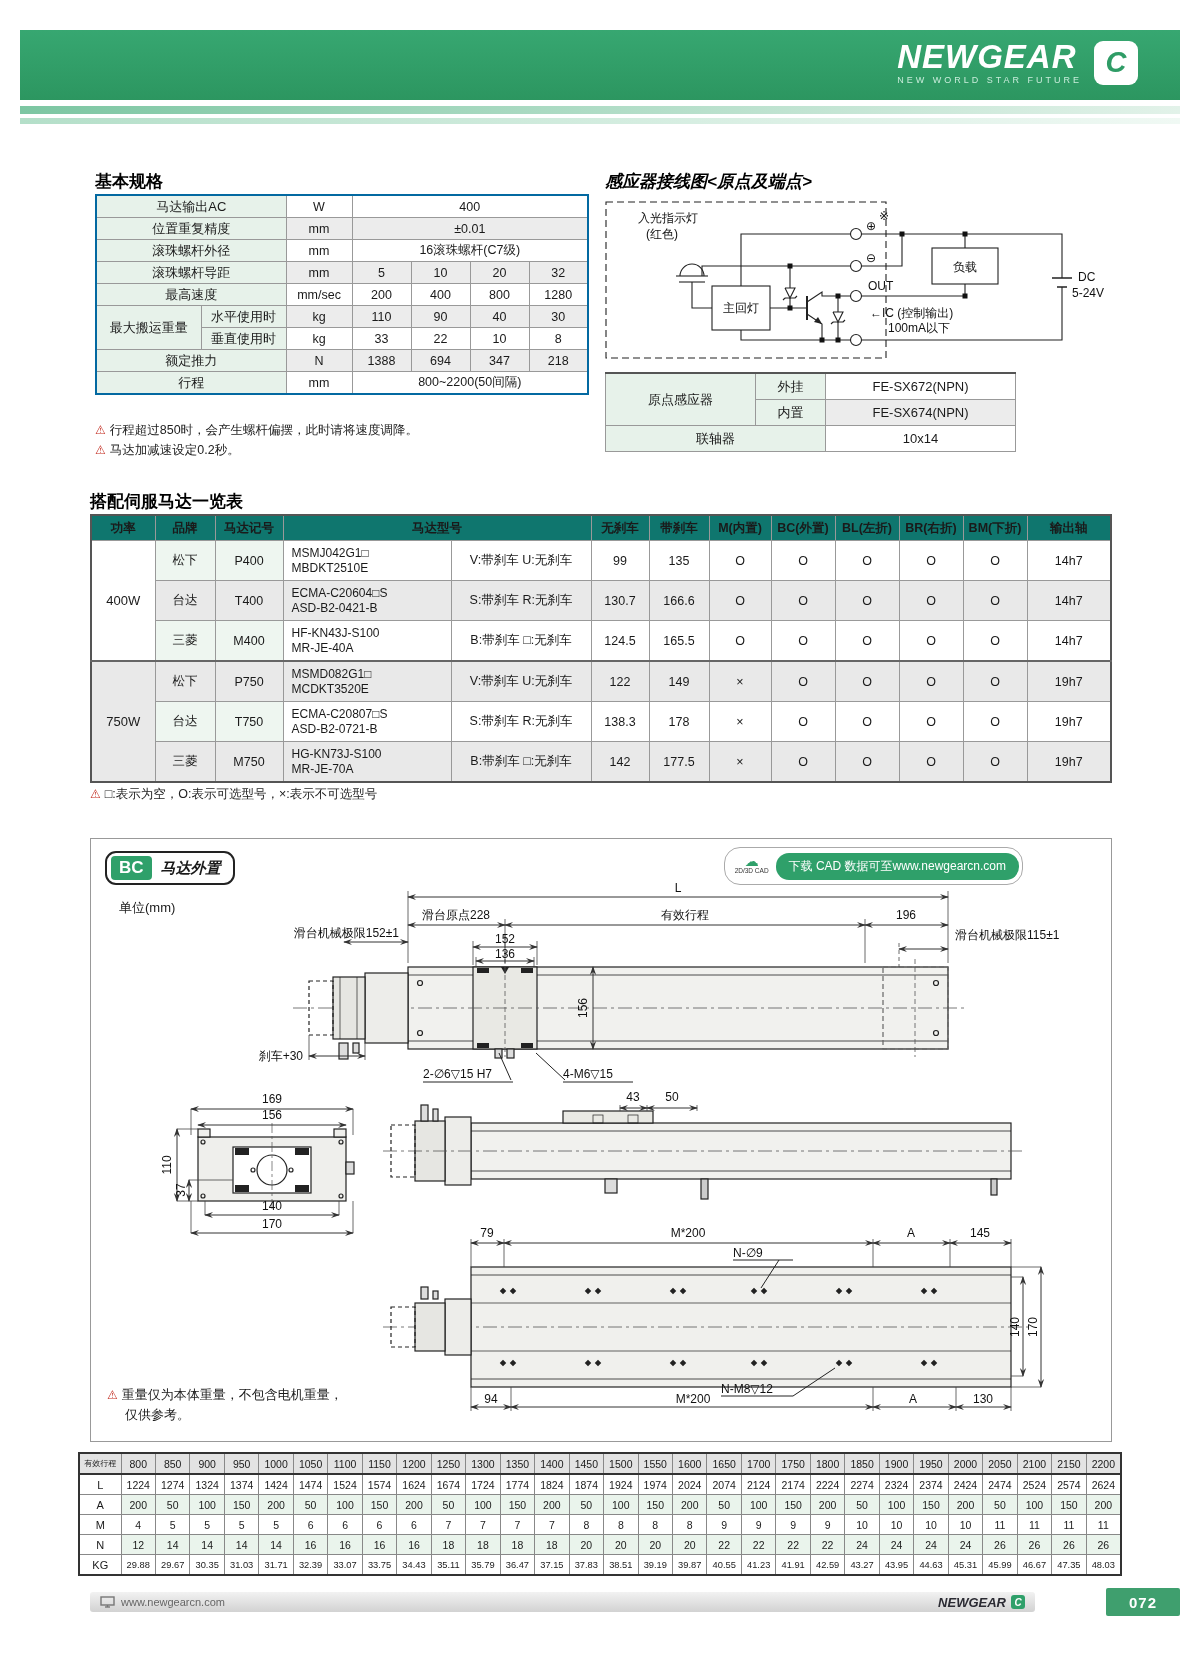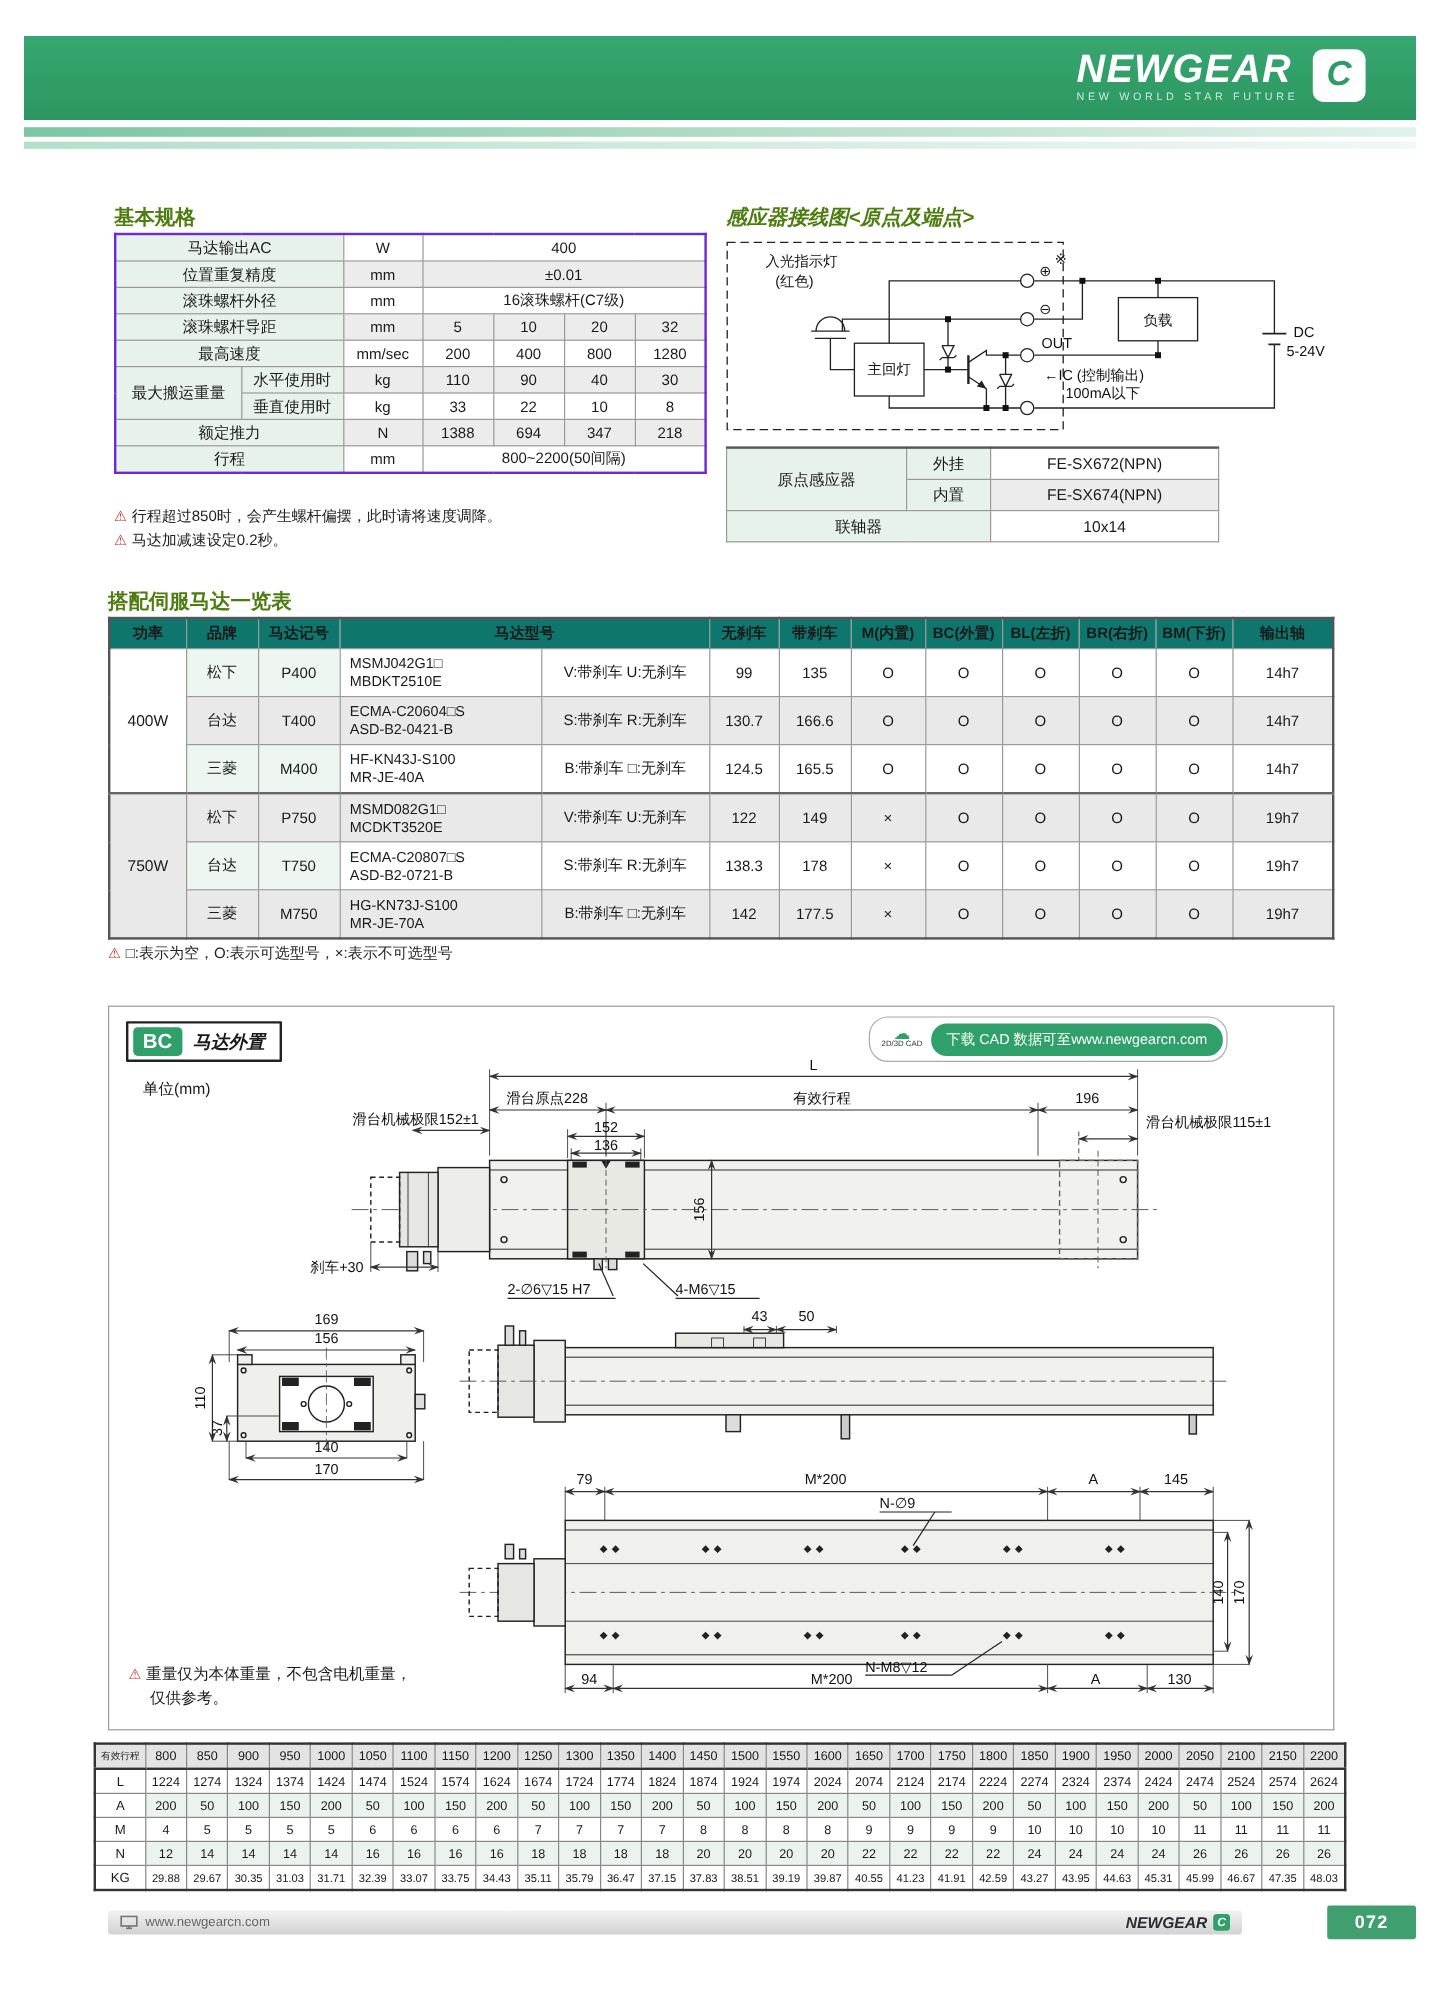--- a/index.html
+++ b/index.html
@@ -6,24 +6,24 @@
   .page{position:relative;width:1200px;height:1671px;background:#fff;overflow:hidden;}
   
   .band{position:absolute;left:20px;top:30px;width:1160px;height:70px;background:linear-gradient(180deg,#37a771,#2c9660);}
   .logo-wrap{position:absolute;right:42px;top:10px;display:flex;align-items:center;gap:12px;}
   .logo-block{display:flex;flex-direction:column;align-items:flex-start;}
   .logo-text{color:#fff;font-style:italic;font-weight:bold;font-size:33px;letter-spacing:1px;line-height:34px;}
   .logo-tag{color:#c9ecdb;font-size:9px;letter-spacing:3px;margin-top:1px;}
   .logo-icon{width:44px;height:44px;background:#fff;border-radius:9px;display:flex;align-items:center;justify-content:center;color:#2f9c66;font-weight:bold;font-size:29px;font-style:italic;}
   .stripe1{position:absolute;left:20px;top:106px;width:1160px;height:8px;background:linear-gradient(90deg,#7cc6a2,#e2f2e9);}
   .stripe2{position:absolute;left:20px;top:118px;width:1160px;height:6px;background:linear-gradient(90deg,#b4dfc9,#f0f9f4);}
-  .sec-title{position:absolute;color:#4d7c0f;font-weight:bold;font-size:17px;}
+  .sec-title{position:absolute;color:#000000;font-weight:bold;font-size:17px;}
   table{border-collapse:collapse;}
   
-  .spec{position:absolute;left:95px;top:194px;width:492px;table-layout:fixed;border:2px solid #6d28d9;}
+  .spec{position:absolute;left:95px;top:194px;width:492px;table-layout:fixed;border:2px solid #0369a1;}
   .spec td{border:1px solid #999;font-size:12.5px;text-align:center;height:21px;padding:0 2px;background:#fff;}
   .spec td.lbl{background:#e7f2ea;font-size:13px;}
   .spec tr.alt td{background:#ececec;}
   .spec tr.alt td.lbl{background:#e7f2ea;}
   .notes{position:absolute;font-size:12.5px;line-height:20px;color:#222;}
   .warn{color:#c22a1e;font-size:12px;margin-right:4px;}
   
   .sensor-svg{position:absolute;left:602px;top:190px;}
   .sensor-table{position:absolute;left:605px;top:372px;width:410px;table-layout:fixed;border:1px solid #777;border-top:2px solid #555;}
   .sensor-table td{border:1px solid #999;font-size:13px;text-align:center;height:23px;background:#fff;}
@@ -34,21 +34,21 @@
   .motor{position:absolute;left:90px;top:514px;width:1020px;table-layout:fixed;border:2px solid #555;}
   .motor th{background:#0f766e;font-size:12.5px;height:24px;border:1px solid #999;font-weight:bold;padding:0;}
   .motor td{border:1px solid #999;font-size:12.5px;text-align:center;height:39px;padding:0 2px;background:#fff;}
   .motor tr.alt td{background:#e9e9e9;}
   .motor td.brand{background:#eef6f0;}
   .motor td.pow{background:#fff;font-size:13px;}
   .motor td.model{text-align:left;padding-left:8px;font-size:12px;line-height:15px;}
   .motor tr.gstart td{border-top:2px solid #666;}
   
   .bc-box{position:absolute;left:90px;top:838px;width:1020px;height:602px;border:1px solid #999;background:#fff;}
-  .bc-pill{position:absolute;left:14px;top:12px;border:2px solid #222;border-radius:1px;padding:3px 12px 3px 4px;display:flex;align-items:center;gap:9px;background:#fff;z-index:3;}
+  .bc-pill{position:absolute;left:14px;top:12px;border:2px solid #222;border-radius:11px;padding:3px 12px 3px 4px;display:flex;align-items:center;gap:9px;background:#fff;z-index:3;}
   .bc-sq{background:#2fa06a;color:#fff;font-weight:bold;font-size:17px;padding:2px 8px;border-radius:4px;}
   .bc-lab{font-weight:bold;font-size:15px;font-style:italic;}
   .unit-label{position:absolute;left:28px;top:60px;font-size:13px;z-index:3;}
   .cad{position:absolute;right:88px;top:8px;height:32px;border:1px solid #aaa;border-radius:16px;display:flex;align-items:center;padding:2px 3px 2px 10px;gap:7px;background:#fff;z-index:3;}
   .cad-icon{display:flex;flex-direction:column;align-items:center;line-height:9px;}
   .cad-cloud{color:#2fa06a;font-size:14px;}
   .cad-icon small{font-size:6.5px;color:#333;letter-spacing:0;}
   .cad-pill{background:#2fa06a;color:#fff;font-size:12px;border-radius:13px;padding:5px 13px;}
   .draw-note{position:absolute;left:16px;top:546px;font-size:13px;line-height:20px;z-index:3;}
   .draw-svg{position:absolute;left:2px;top:40px;}

